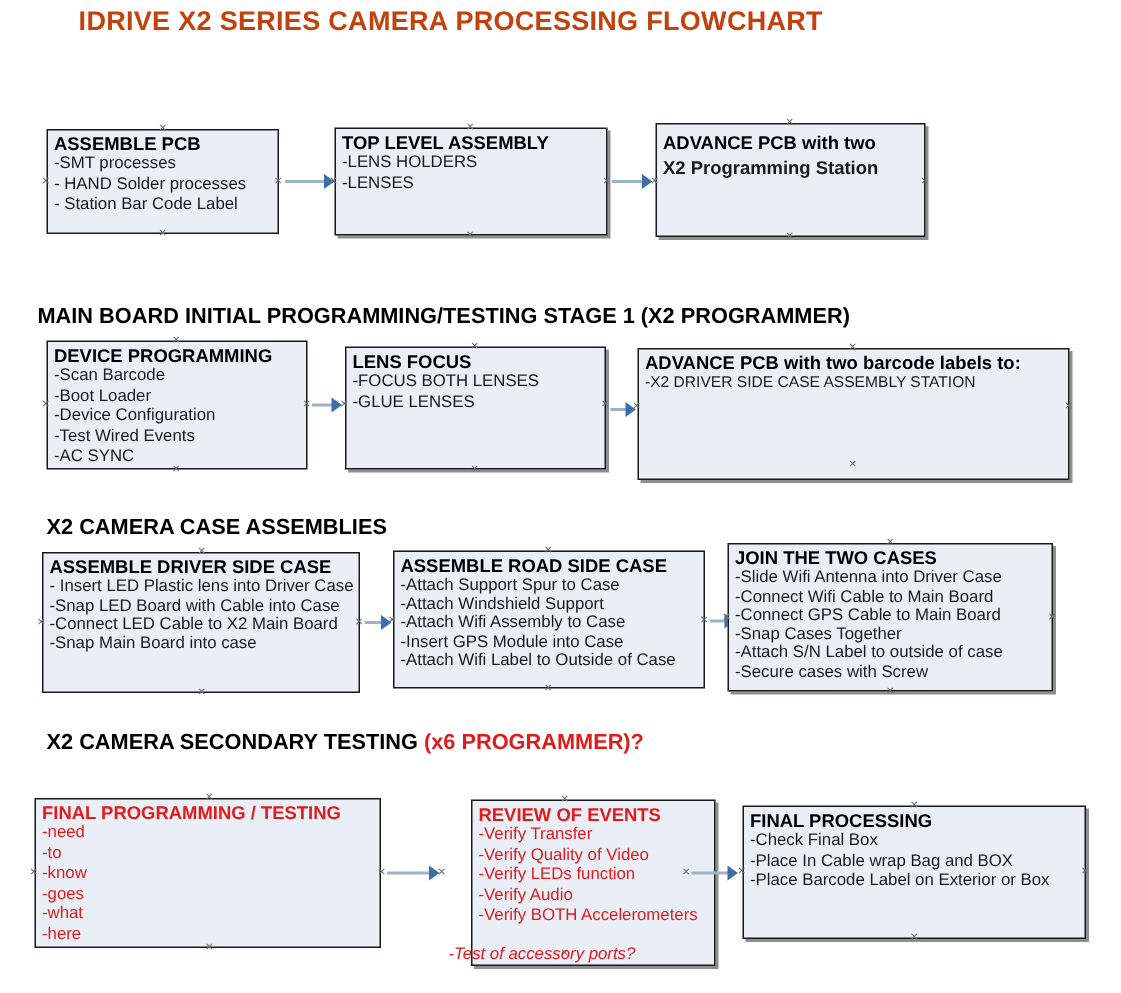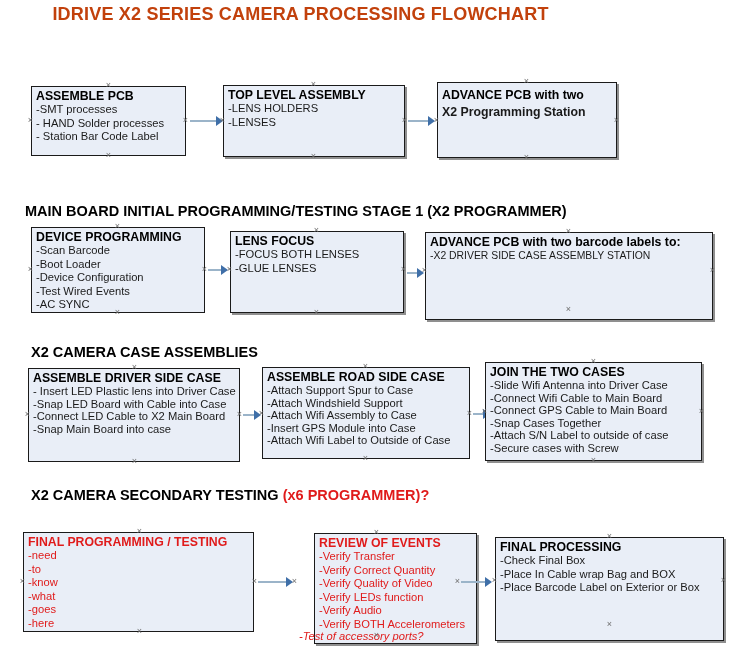--- a/index.html
+++ b/index.html
@@ -259,51 +259,50 @@
 
   <div class="section-heading" style="left:31px; top:487px;">
     <span>X2 CAMERA SECONDARY TESTING </span><span class="accent">(x6 PROGRAMMER)?</span>
   </div>
 
   <div class="pbox shadowless redtext" style="left:23px; top:532px; width:231px; height:100px;">
     <div class="bhead">FINAL PROGRAMMING / TESTING</div>
     <div class="bline">-need</div>
     <div class="bline">-to</div>
     <div class="bline">-know</div>
+    <div class="bline">-goes</div>
     <div class="bline">-what</div>
-    <div class="bline">-goes</div>
     <div class="bline">-here</div>
   </div>
   <div class="handle" style="left:136px; top:528px;"></div>
   <div class="handle" style="left:136px; top:628px;"></div>
   <div class="handle" style="left:19px; top:578px;"></div>
   <div class="handle" style="left:251px; top:578px;"></div>
 
   <div class="conn" style="left:258px; top:581px; width:30px;"></div>
   <div class="conn-head" style="left:286px; top:577px;"></div>
 
   <div class="pbox redtext" style="left:303px; top:533px; width:163px; height:111px;margin-left:11px;">
     <div class="bhead">REVIEW OF EVENTS</div>
     <div class="bline">-Verify Transfer</div>
-    <div class="bline">-Verify Correct Quantity</div>
     <div class="bline">-Verify Quality of Video</div>
     <div class="bline">-Verify LEDs function</div>
     <div class="bline">-Verify Audio</div>
     <div class="bline">-Verify BOTH Accelerometers</div>
   </div>
   <div class="overflow-line" style="left:299px; top:630px;font-style:italic;">-Test of accessory ports?</div>
   <div class="handle" style="left:373px; top:529px;"></div>
   <div class="handle" style="left:373px; top:632px;"></div>
   <div class="handle" style="left:291px; top:578px;"></div>
   <div class="handle" style="left:454px; top:578px;"></div>
 
   <div class="conn" style="left:461px; top:581px; width:26px;"></div>
   <div class="conn-head" style="left:485px; top:577px;"></div>
 
-  <div class="pbox" style="left:495px; top:537px; width:229px; height:104px;">
+  <div class="pbox" style="left:495px; top:537px; width:229px; height:89px;">
     <div class="bhead">FINAL PROCESSING</div>
     <div class="bline"> -Check Final Box</div>
     <div class="bline">-Place In Cable wrap Bag and BOX</div>
     <div class="bline">-Place Barcode Label on Exterior or Box</div>
   </div>
   <div class="handle" style="left:606px; top:533px;"></div>
   <div class="handle" style="left:606px; top:621px;"></div>
   <div class="handle" style="left:491px; top:577px;"></div>
   <div class="handle" style="left:720px; top:577px;"></div>
 

